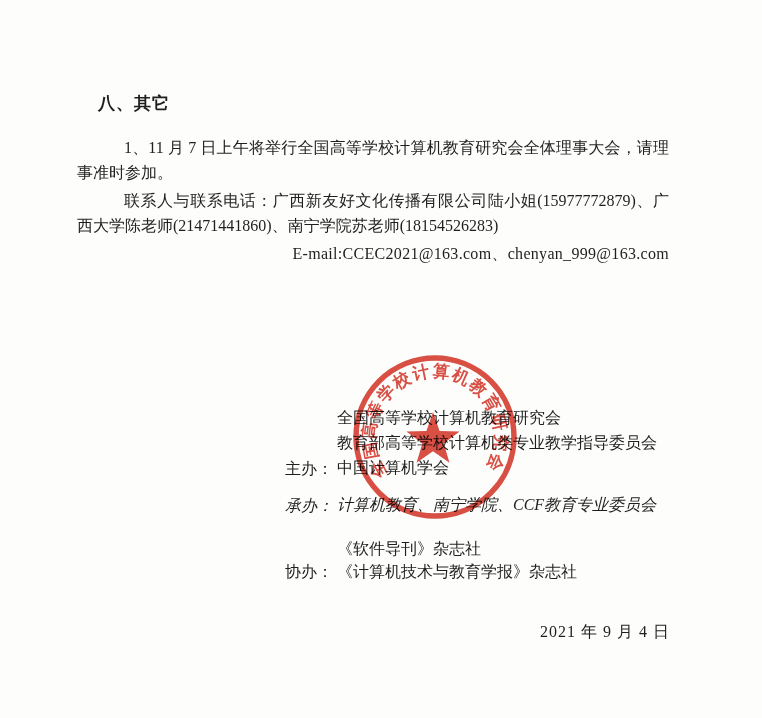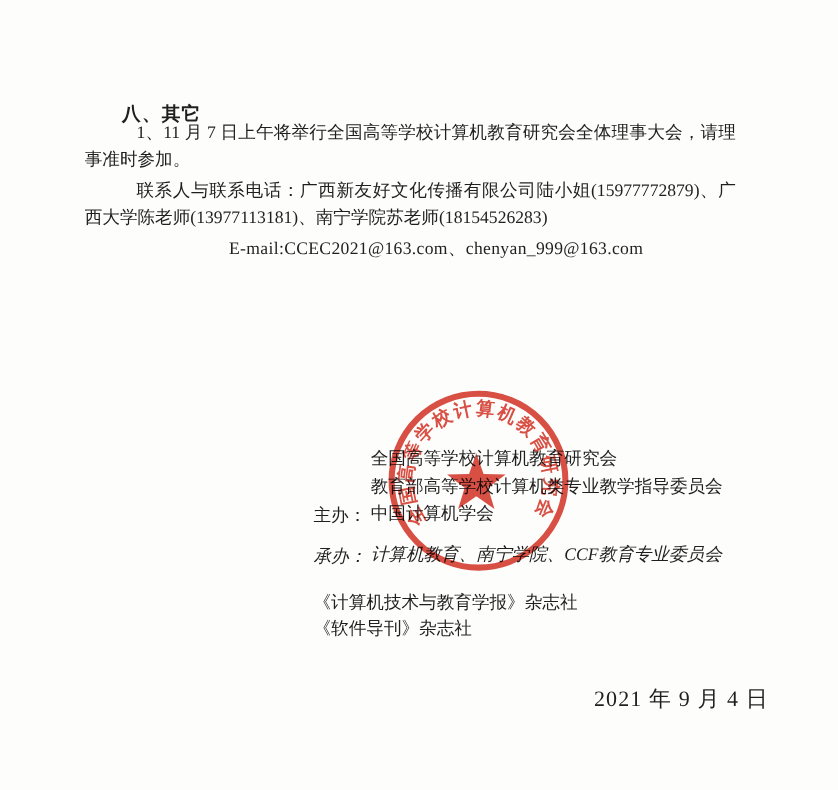--- a/index.html
+++ b/index.html
@@ -7,46 +7,46 @@
     width: 762px; height: 718px;
     background: #fdfdfb;
     font-family: "Liberation Serif", "DejaVu Serif", serif;
     color: #1f1f1f;
     position: relative;
     overflow: hidden;
   }
   .page { position: absolute; inset: 0; }
 
   .heading {
-    position: absolute; left: 111px; top: 92px;
+    position: absolute; left: 98px; top: 92px;
     font-size: 17px; font-weight: bold; letter-spacing: 1px;
     margin: 0;
   }
 
   .body-block {
-    position: absolute; left: 77px; top: 108px; width: 592px;
+    position: absolute; left: 77px; top: 135px; width: 592px;
     font-size: 16px; line-height: 25px; text-align: justify;
   }
   .body-block p { margin: 0 0 3px 0; text-indent: 47px; }
-  .body-block p.email { text-align: center; letter-spacing: 0.3px; }
+  .body-block p.email { text-align: right; letter-spacing: 0.3px; }
 
   .org-block {
     position: absolute; left: 285px; top: 405px;
     font-size: 16px;
   }
   .org-row { display: flex; }
   .org-row.host { margin-bottom: 12px; }
   .org-row.undertaker { margin-bottom: 20px; font-style: italic; }
   .org-label { width: 52px; flex: none; display: flex; align-items: flex-end; }
   .org-values { line-height: 25px; }
   .org-row.co-organizer .org-values { line-height: 23px; }
 
   .date-line {
     position: absolute; left: 540px; top: 622px;
-    font-size: 20px; letter-spacing: 1px;
+    font-size: 16px; letter-spacing: 1px;
   }
 
   .stamp {
     position: absolute; left: 345px; top: 347px;
     width: 180px; height: 180px;
     mix-blend-mode: multiply;
     opacity: 0.88;
   }
   .stamp text {
     font-family: "Liberation Serif", "DejaVu Serif", serif;
@@ -55,21 +55,21 @@
 </style>
 </head>
 <body>
 
 <div class="page">
 
   <h2 class="heading">八、其它</h2>
 
   <div class="body-block">
     <p>1、11 月 7 日上午将举行全国高等学校计算机教育研究会全体理事大会，请理事准时参加。</p>
-    <p>联系人与联系电话：广西新友好文化传播有限公司陆小姐(15977772879)、广西大学陈老师(13977113181)、南宁学院苏老师(18154526283)</p>
+    <p>联系人与联系电话：广西新友好文化传播有限公司陆小姐(15977772879)、广西大学陈老师(21471441860)、南宁学院苏老师(18154526283)</p>
     <p class="email">E-mail:CCEC2021@163.com、chenyan_999@163.com</p>
   </div>
 
   <div class="org-block">
 
     <div class="org-row host">
       <div class="org-label">
         <span>主办：</span>
       </div>
       <div class="org-values">
@@ -82,23 +82,26 @@
     <div class="org-row undertaker">
       <div class="org-label">
         <span>承办：</span>
       </div>
       <div class="org-values">
         <div>计算机教育、南宁学院、CCF教育专业委员会</div>
       </div>
     </div>
 
     <div class="org-row co-organizer">
+      <div class="org-label">
+        <span>协办：</span>
+      </div>
       <div class="org-values">
+        <div>《软件导刊》杂志社</div>
         <div>《计算机技术与教育学报》杂志社</div>
-        <div>《软件导刊》杂志社</div>
       </div>
     </div>
 
   </div>
 
   <div class="date-line">2021 年 9 月 4 日</div>
 
   <svg class="stamp" viewBox="0 0 180 180" width="180" height="180">
     <defs>
       <path id="seal-arc" d="M 42.7 126.9 A 60 60 0 1 1 137.3 126.9" fill="none"></path>

